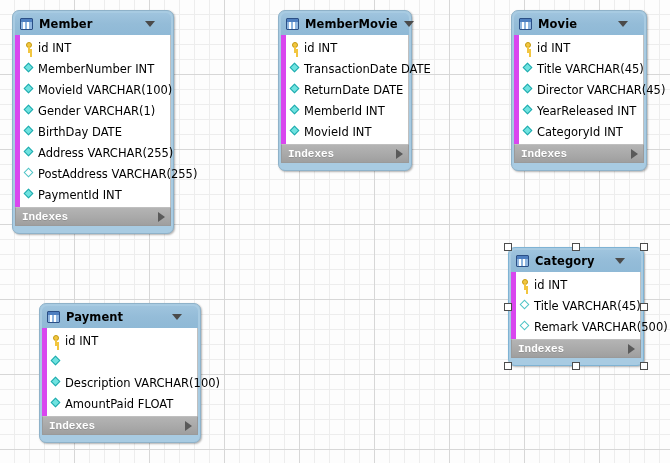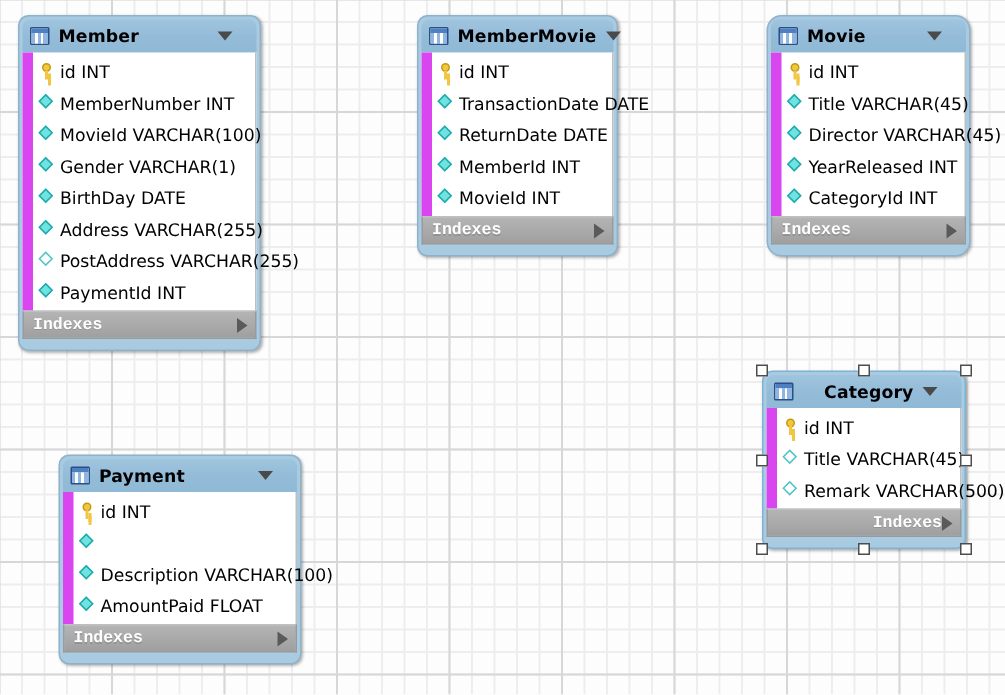--- a/index.html
+++ b/index.html
@@ -39,21 +39,20 @@
     box-sizing: border-box;
     background: #a8cbe2;
     border: 1px solid #8fb2c9;
     border-radius: 7px;
     padding: 2px 2px 7px 2px;
     box-shadow: 1px 1px 2px rgba(0,0,0,0.30);
   }
   .table-node.selected {
     border: 1px solid #7fb3d4;
     box-shadow: 1px 1px 2px rgba(0,0,0,0.30);
-    text-align: right;
   }
 
   
   .tbl-header {
     height: 22px;
     background: linear-gradient(to bottom, #9fc4de 0%, #94bcd8 50%, #8fb9d6 100%);
     border-top-left-radius: 5px;
     border-top-right-radius: 5px;
     display: flex;
     align-items: center;
@@ -104,21 +103,21 @@
     border-left: 5px solid transparent;
     border-right: 5px solid transparent;
     border-top: 6px solid #4a4a4a;
     margin-left: 6px;
     margin-right: 1px;
   }
 
   
   .tbl-body {
     background: #ffffff;
-    border-left: 7px solid #d946ef;
+    border-left: 5px solid #d946ef;
     border-right: 1px solid #bfbfbf;
     padding: 2px 0 2px 0;
   }
   .col-row {
     height: 21px;
     display: flex;
     align-items: center;
     padding-left: 4px;
     box-sizing: border-box;
   }
@@ -306,21 +305,21 @@
         <div class="col-row">
           <span class="ic ic-diamond"></span>
           <span class="col-name">MovieId INT</span>
         </div>
       </div>
       <div class="tbl-footer">
         <span class="footer-label">Indexes</span>
         <span class="footer-caret"></span>
       </div>
     </div>
-    <div class="table-node" style="left: 511px; top: 10px; width: 136px; border-radius: 10px;">
+    <div class="table-node" style="left: 511px; top: 10px; width: 136px;">
       <div class="tbl-header">
         <span class="tbl-icon"></span>
         <span class="tbl-title">Movie</span>
         <span class="tbl-caret"></span>
       </div>
       <div class="tbl-body">
         <div class="col-row">
           <span class="ic ic-key"></span>
           <span class="col-name">id INT</span>
         </div>

